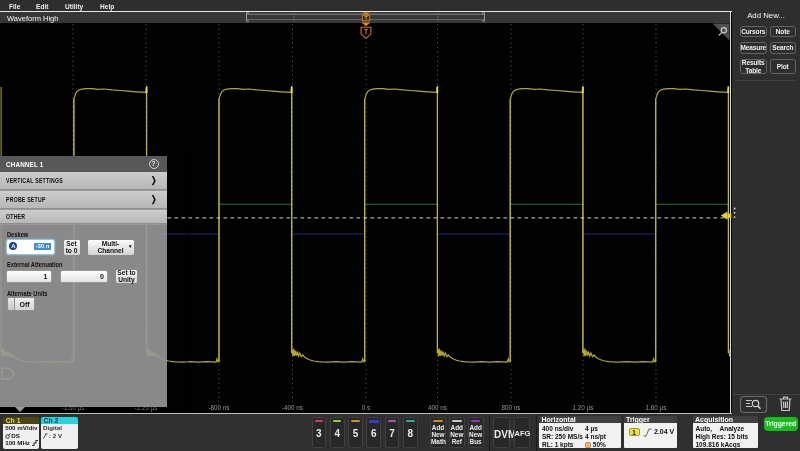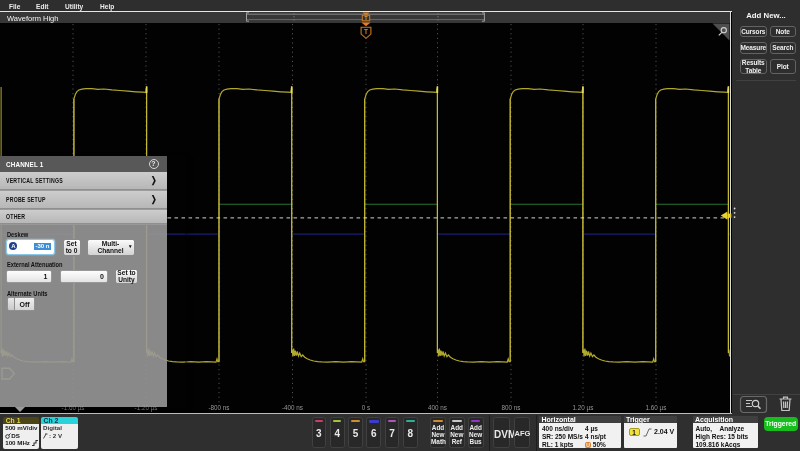--- a/index.html
+++ b/index.html
@@ -169,21 +169,21 @@
       <span class="dlbl" style="left:7px;top:35.5px">External Attenuation</span>
       <div class="winp" style="left:6px;top:45.5px;width:45.5px;height:13.5px">1</div>
       <div class="winp" style="left:60px;top:45.5px;width:48px;height:13.5px">0</div>
       <div class="wbtn" style="left:115px;top:44.5px;width:23px;height:15.5px">Set to<br>Unity</div>
       <span class="dlbl" style="left:7px;top:64.5px">Alternate Units</span>
       <div style="position:absolute;left:7px;top:73px;width:8px;height:14px;background:linear-gradient(#e8e8e8,#c9c9c9);border:1px solid #909090;border-radius:2px 0 0 2px"></div>
       <div style="position:absolute;left:15px;top:73px;width:20px;height:14px;background:linear-gradient(#efefef,#d5d5d5);border:1px solid #909090;border-left:none;border-radius:0 2px 2px 0;color:#111;font-size:7px;font-weight:bold;text-align:center;line-height:13px">Off</div>
     </div>
   </div>
 <div id="notch" class="abs"></div>
-<div class="abs" style="left:732px;top:11px;width:68px;height:10px;text-align:center;font-size:7.8px;font-weight:bold;color:#f5f5f5;z-index:3">Add New...</div>
+<div class="abs" style="left:732px;top:11px;width:68px;height:10px;text-align:center;font-size:7.8px;font-weight:normal;color:#f5f5f5;z-index:3">Add New...</div>
 <div class="rbtn" style="left:740px;top:25.5px;width:26.5px;height:11.5px">Cursors</div>
 <div class="rbtn" style="left:769.5px;top:25.5px;width:26.5px;height:11.5px">Note</div>
 <div class="rbtn" style="left:740px;top:42.3px;width:26.5px;height:11.5px">Measure</div>
 <div class="rbtn" style="left:769.5px;top:42.3px;width:26.5px;height:11.5px">Search</div>
 <div class="rbtn" style="left:740px;top:59.3px;width:26.5px;height:15px">Results<br>Table</div>
 <div class="rbtn" style="left:769.5px;top:59.3px;width:26.5px;height:15px">Plot</div>
 <div class="rsep" style="left:736px;top:79.5px;width:60px"></div>
 <div class="rsep" style="left:733px;top:393.5px;width:67px"></div>
 <svg class="abs" style="left:733px;top:394px;z-index:3" width="67" height="20" viewBox="0 0 67 20">
 <rect x="7.5" y="2.5" width="26" height="16" rx="3" fill="none" stroke="#6a6a6a" stroke-width="1.2"></rect>

